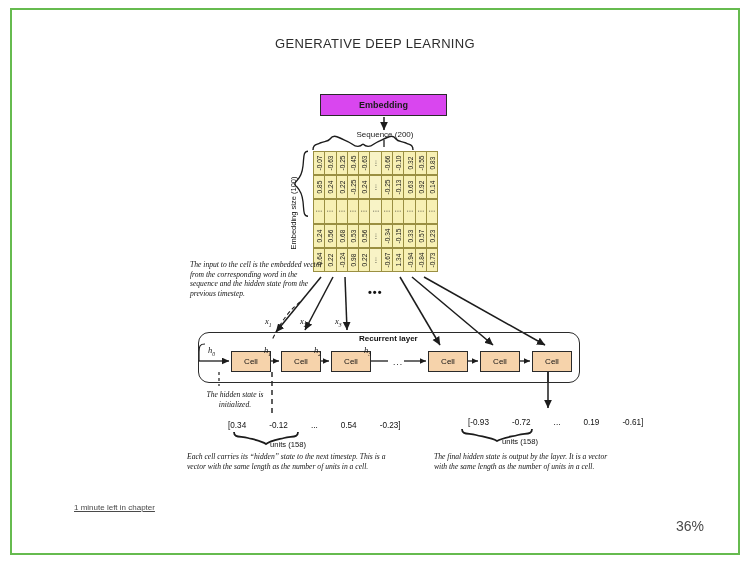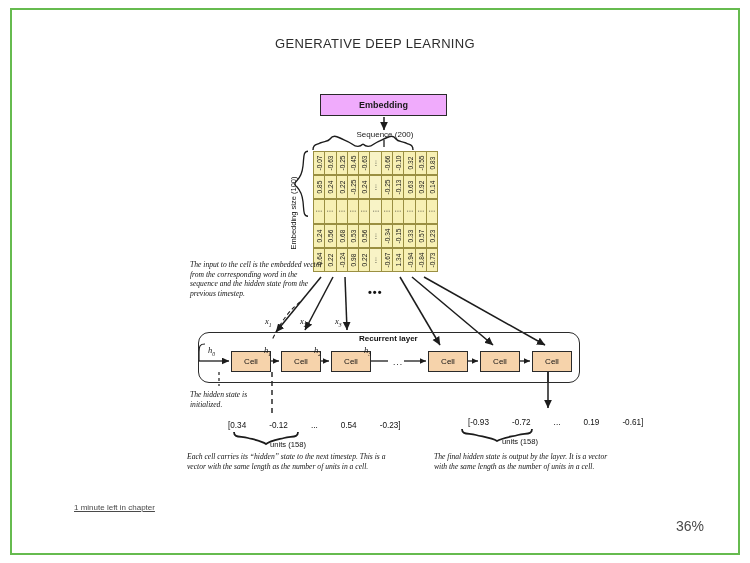--- a/index.html
+++ b/index.html
@@ -70,21 +70,21 @@
     position: absolute;
     left: 0; top: 0;
     width: 750px; height: 563px;
     pointer-events: none;
   }
 
   .embedding-box {
     position: absolute;
     left: 320px; top: 94px;
     width: 127px; height: 22px;
-    background: #f0abfc;
+    background: #d946ef;
     border: 1.3px solid #2a2a2a;
     box-sizing: border-box;
     display: flex;
     align-items: center;
     justify-content: center;
     font-size: 9px;
     font-weight: bold;
     color: #1a1a1a;
   }
   .sequence-label {
@@ -154,20 +154,21 @@
     font-family: "Liberation Serif", serif;
     font-style: italic;
     font-size: 7.6px;
     line-height: 1.28;
     color: #141414;
     text-align: left;
   }
   #anno-input { left: 190px; top: 260px; width: 136px; }
   #anno-hidden-init {
     left: 190px; top: 390px; width: 90px;
+    text-align: center;
   }
   #anno-cell-carry { left: 187px; top: 452px; width: 208px; }
   #anno-final { left: 434px; top: 452px; width: 186px; }
 
   
   .rnn-box {
     position: absolute;
     left: 198px; top: 332px;
     width: 382px; height: 51px;
     border: 1.2px solid #2b2b2b;

